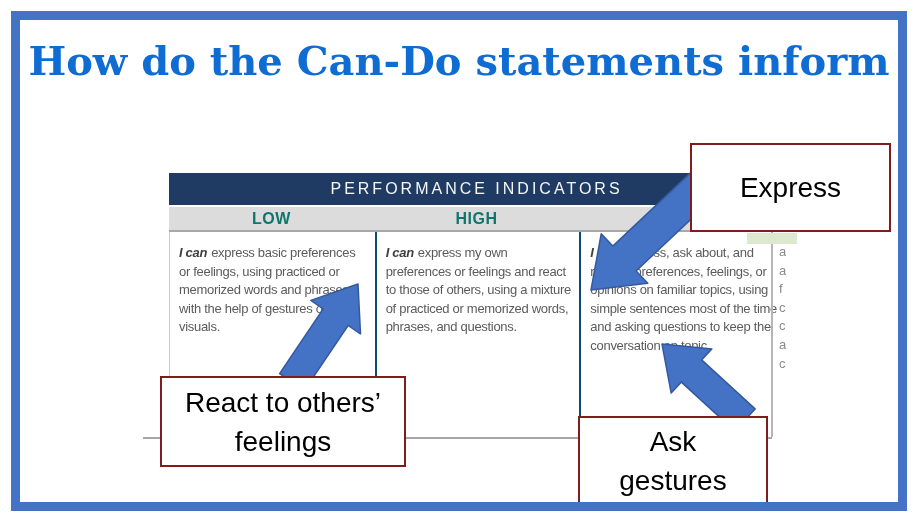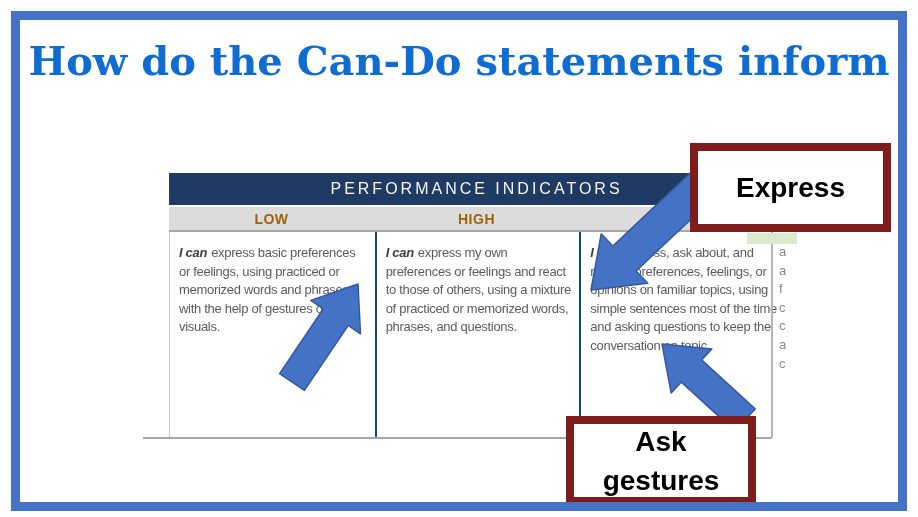--- a/index.html
+++ b/index.html
@@ -12,44 +12,44 @@
   .title{position:absolute;left:25px;top:38px;width:868px;text-align:center;z-index:2;
          font-family:"DejaVu Serif",serif;font-weight:bold;color:#0E6CD2;
          font-size:40px;line-height:46px;letter-spacing:0px;}
   
   .tbl{position:absolute;left:129px;top:173px;width:615px;z-index:1;margin-left:40px;}
   .tbl-head{height:32px;background:#1F3A63;color:#F5F5F5;display:flex;align-items:center;
             justify-content:center;font-size:16px;letter-spacing:3px;font-weight:500;}
   .tbl-sub{margin-top:2px;height:25px;background:#DCDCDC;display:flex;
            border-bottom:2px solid #A8A8A8;box-sizing:border-box;}
   .tbl-sub .cell{width:205px;display:flex;align-items:center;justify-content:center;
-                 font-size:14px;font-weight:bold;color:#a16207;letter-spacing:0.5px;}
+                 font-size:16px;font-weight:bold;color:#0f766e;letter-spacing:0.5px;}
   .tbl-body{display:flex;height:205px;border-left:1px solid #C9C9C9;box-sizing:border-box;}
   .col{width:205px;box-sizing:border-box;padding:12px 6px 0 9px;
        font-size:13px;line-height:18.6px;color:#5B5B5B;letter-spacing:-0.3px;}
   .col + .col{border-left:2px solid #0c4a6e;}
   .ican{font-weight:bold;font-style:italic;color:#3E3E3E;margin-right:4px;}
   .tbl-bottom-line{position:absolute;left:143px;top:437px;width:629px;height:2px;
                    background:#A6A6A6;z-index:1;}
   .next-col-line{position:absolute;left:771px;top:200px;width:2px;height:237px;
                  background:#B5B5B5;z-index:1;}
   .next-col-frags{position:absolute;left:779px;top:243px;width:7px;height:140px;
                   overflow:hidden;font-size:13px;line-height:18.6px;color:#8A8A8A;z-index:1;}
   .scan-artifact{position:absolute;left:747px;top:233px;width:50px;height:11px;
                  background:#DCE9CE;z-index:1;}
   
   .arrows{position:absolute;left:0;top:0;z-index:5;pointer-events:none;}
   
-  .callout{position:absolute;background:#ffffff;border:8px solid #7f1d1d;box-sizing:border-box;
+  .callout{position:absolute;background:#ffffff;border:2px solid #7f1d1d;box-sizing:border-box;
            display:flex;flex-direction:column;align-items:center;justify-content:center;
-           z-index:6;font-weight:bold;color:#000;font-size:28px;line-height:39px;
+           z-index:6;font-weight:normal;color:#000;font-size:28px;line-height:39px;
            text-align:center;}
   .co-express{left:690px;top:143px;width:201px;height:89px;}
   .co-react{left:160px;top:376px;width:246px;height:91px;}
-  .co-ask{left:566px;top:416px;width:190px;height:89px;}
+  .co-ask{left:578px;top:416px;width:190px;height:89px;}
 </style>
 </head>
 <body>
 
 <div class="slide">
 
   <div class="title">
     <div>How do the Can-Do statements inform</div>
   </div>
 
@@ -87,19 +87,23 @@
 
   <svg class="arrows" width="918" height="517" viewBox="0 0 918 517">
     <polygon points="700.3,163.6 612.8,246.1 601.2,233.8 591,290 647.8,283.2 636.1,270.9 723.7,188.4" fill="#4472C4" stroke="#35599F" stroke-width="1.5" stroke-linejoin="round"></polygon>
     <polygon points="304.4,390.4 348.1,325.5 360.5,333.9 358,284 310.8,300.4 323.2,308.8 279.6,373.6" fill="#4472C4" stroke="#35599F" stroke-width="1.5" stroke-linejoin="round"></polygon>
     <polygon points="755.1,408.9 701.6,359.9 711.8,348.9 662,344 671.2,393.1 681.4,382.1 734.9,431.1" fill="#4472C4" stroke="#35599F" stroke-width="1.5" stroke-linejoin="round"></polygon>
   </svg>
 
   <div class="callout co-express">
     <div>Express</div>
   </div>
+  <div class="callout co-react">
+    <div>React to others’</div>
+    <div>feelings</div>
+  </div>
   <div class="callout co-ask">
     <div>Ask</div>
     <div>gestures</div>
   </div>
 
   <div class="frame"></div>
 </div>
 
 </body></html>

